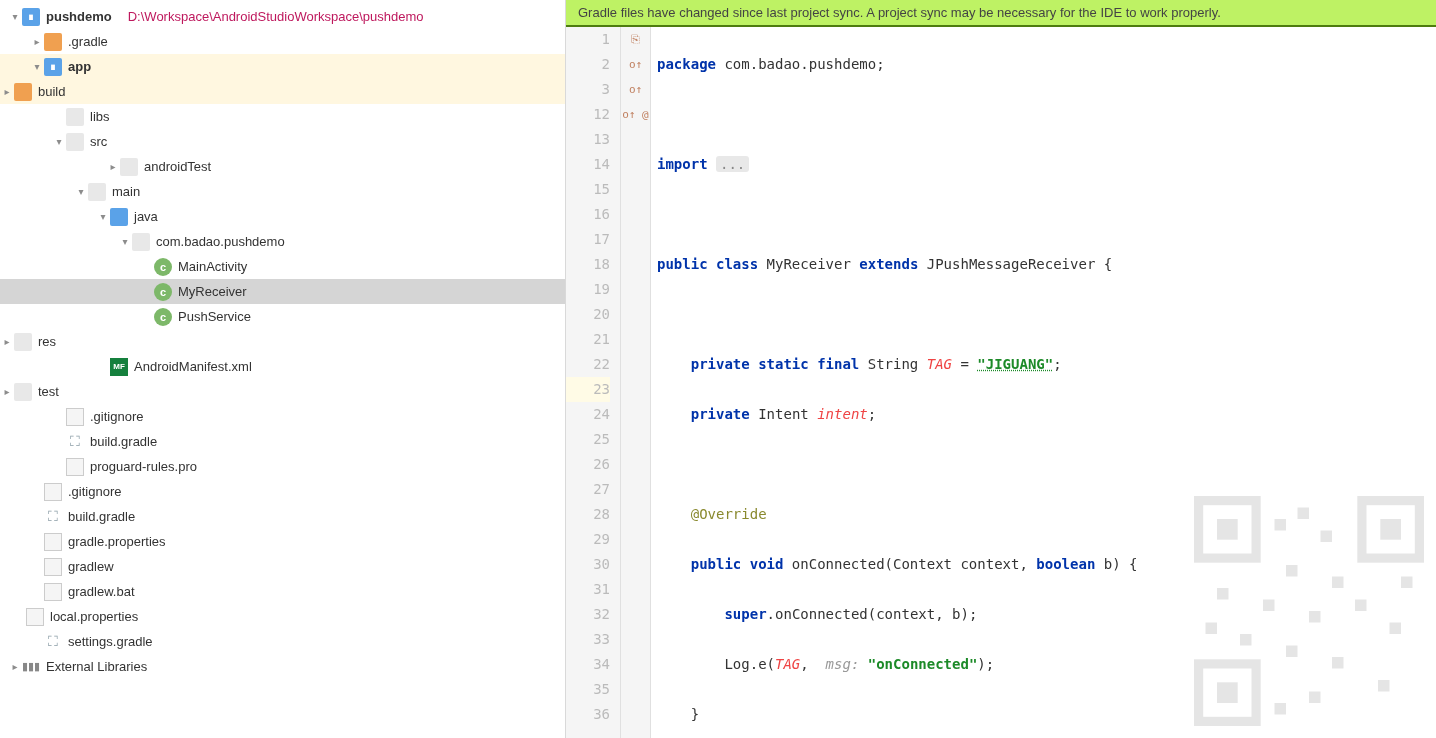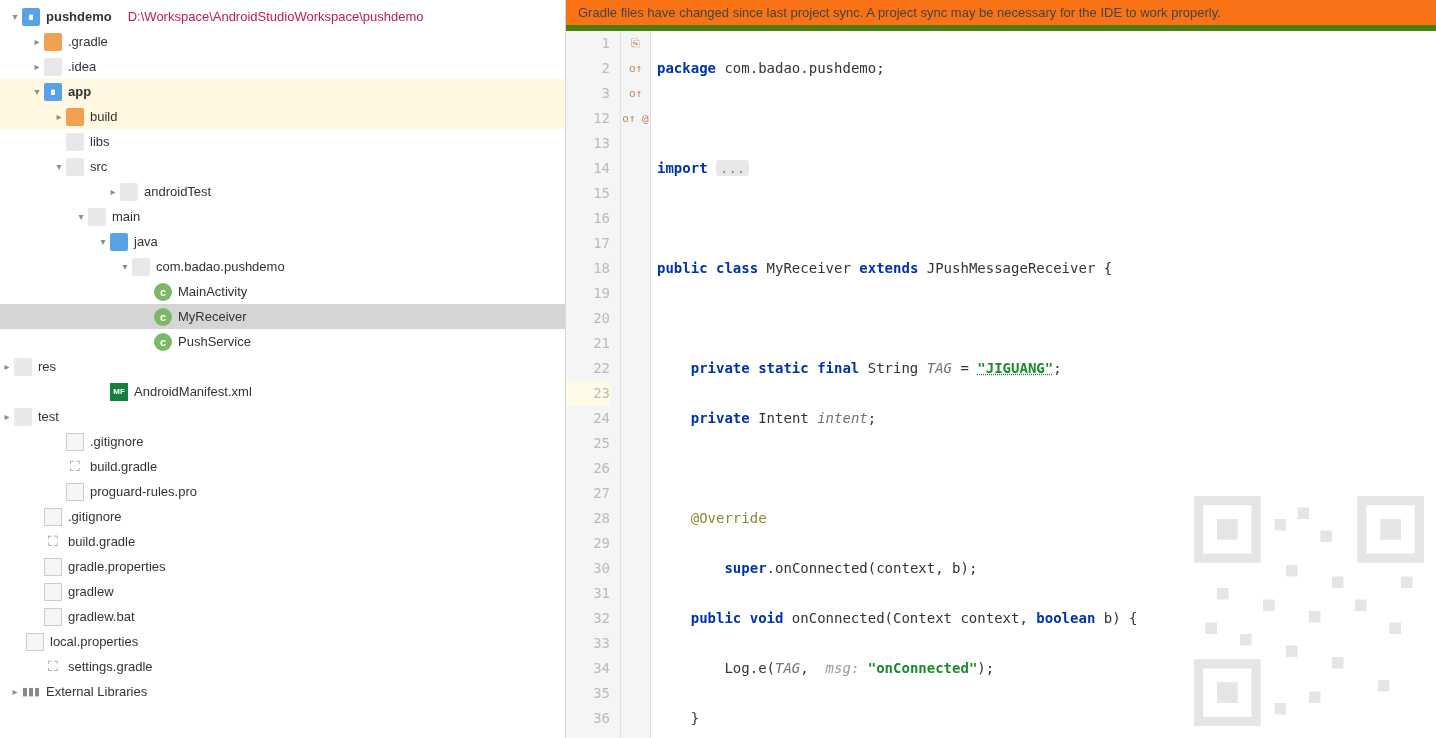--- a/index.html
+++ b/index.html
@@ -64,23 +64,23 @@
   .path-grey { color: #be185d; margin-left: 16px;}
 
   
   .editor-panel {
     flex: 1;
     display: flex;
     flex-direction: column;
     height: 100%;
   }
   .banner {
-    background: #f97316;
+    background: #bef264;
     padding: 5px 12px;
-    border-bottom: 6px solid #4d7c0f;
+    border-bottom: 2px solid #4d7c0f;
     color: #444;
     font-size: 13px;
     white-space: nowrap;
   }
   .code-area {
     flex: 1;
     display: flex;
     background: #fff;
     font-family: "Consolas","Menlo",monospace;
     font-size: 14px;
@@ -108,21 +108,21 @@
     flex: 1;
     line-height: 25px;
     padding-left: 6px;
     white-space: pre;
   }
   .codeline { height: 25px; }
   .kw { color: #0033aa; font-weight: bold; }
   .ann { color: #8a8a2f; }
   .str { color: #1c8a28; font-weight: bold;}
   .str-u { color:#1c8a28; font-weight:bold; text-decoration: underline dotted; }
-  .param { color: #737373; font-style: italic; }
+  .param { color: #ef4444; font-style: italic; }
   .hint { color:#999; font-style:italic; }
   .fold { background:#e8e8e8; padding:0 4px; border-radius:3px; color:#888;}
 
   
   .qr {
     position: absolute;
     right: 12px;
     bottom: 12px;
     width: 230px;
     height: 230px;
@@ -140,33 +140,28 @@
     <span class="ficon folder-proj">∎</span>
     <span class="tree-label"><span class="bold">pushdemo</span><span class="path-grey">D:\Workspace\AndroidStudioWorkspace\pushdemo</span></span>
   </div>
 
   <div class="tree-row" style="padding-left:30px">
     <span class="arrow right"></span>
     <span class="ficon folder-orange"></span>
     <span class="tree-label">.gradle</span>
   </div>
 
-  <div class="tree-row" style="padding-left:30px">
-    <span class="arrow right"></span>
-    <span class="ficon folder"></span>
-    <span class="tree-label">.idea</span>
-  </div>
 
   <div class="tree-row highlight" style="padding-left:30px">
     <span class="arrow down"></span>
     <span class="ficon folder-proj">∎</span>
     <span class="tree-label"><span class="bold">app</span></span>
   </div>
 
-  <div class="tree-row highlight2" style="padding-left:52px">
+  <div class="tree-row highlight2" style="">
     <span class="arrow right"></span>
     <span class="ficon folder-orange"></span>
     <span class="tree-label">build</span>
   </div>
 
   <div class="tree-row" style="padding-left:52px">
     <span class="arrow none"></span>
     <span class="ficon folder"></span>
     <span class="tree-label">libs</span>
   </div>
@@ -349,22 +344,22 @@
 <div class="codeline"><span class="kw">package</span><span> com.badao.pushdemo;</span></div>
 <div class="codeline"></div>
 <div class="codeline"><span class="kw">import</span> <span class="fold">...</span></div>
 <div class="codeline"></div>
 <div class="codeline"><span class="kw">public class</span><span> MyReceiver </span><span class="kw">extends</span><span> JPushMessageReceiver {</span></div>
 <div class="codeline"></div>
 <div class="codeline">    <span class="kw">private static final</span><span> String </span><span class="param">TAG</span><span> = </span><span class="str-u">"JIGUANG"</span><span>;</span></div>
 <div class="codeline">    <span class="kw">private</span><span> Intent </span><span class="param">intent</span><span>;</span></div>
 <div class="codeline"></div>
 <div class="codeline">    <span class="ann">@Override</span></div>
+<div class="codeline">    <span class="kw">public void</span><span> onConnected(Context context, </span><span class="kw">boolean</span><span> b) {</span></div>
 <div class="codeline">        <span class="kw">super</span><span>.onConnected(context, b);</span></div>
-<div class="codeline">    <span class="kw">public void</span><span> onConnected(Context context, </span><span class="kw">boolean</span><span> b) {</span></div>
 <div class="codeline">        <span>Log.e(</span><span class="param">TAG</span><span>,  </span><span class="hint">msg:</span><span class="str"> "onConnected"</span><span>);</span></div>
 <div class="codeline">    <span>}</span></div>
 
 
 
 
 
 
 
 

